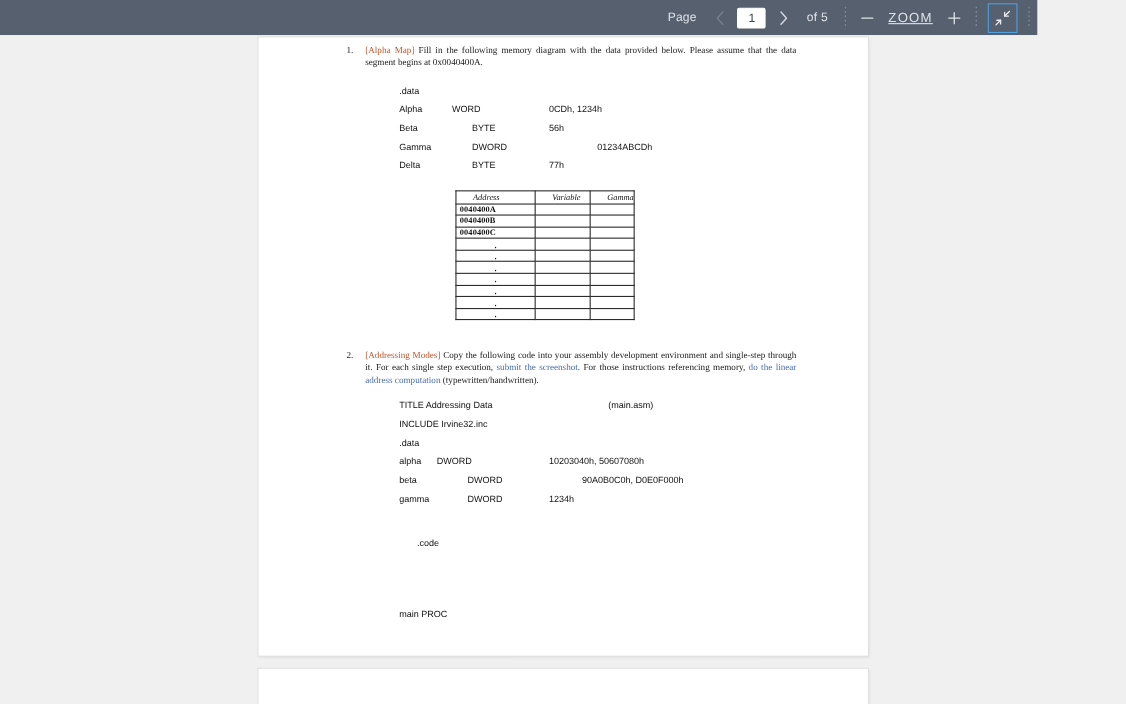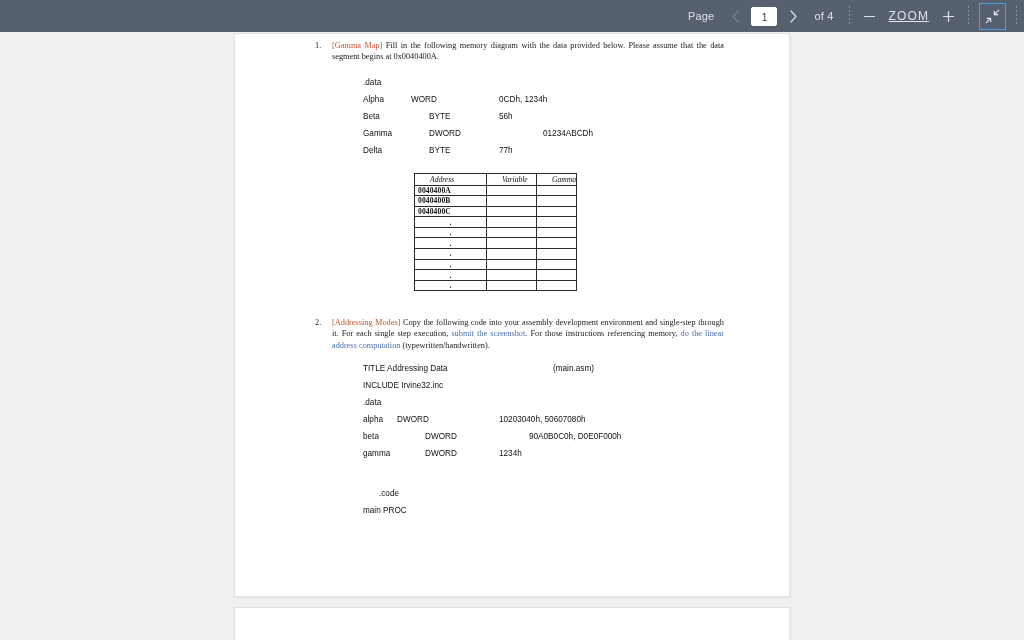--- a/index.html
+++ b/index.html
@@ -12,21 +12,21 @@
     background: #f0f0f0;
     font-family: "Liberation Sans", sans-serif;
     overflow: hidden;
     position: relative;
   }
 
   
   .toolbar {
     position: absolute;
     top: 0; left: 0;
-    width: 1024px;
+    width: 943px;
     height: 32px;
     background: #56606e;
     display: flex;
     align-items: center;
     justify-content: flex-end;
     box-sizing: border-box;
     padding-right: 0;
   }
   .tb-group {
     display: flex;
@@ -212,21 +212,21 @@
     </span>
 
     <span class="page-input">1</span>
 
     <span class="chev enabled">
       <svg width="9" height="13" viewBox="0 0 9 13">
         <path d="M2 1 L7 6.5 L2 12" fill="none" stroke="currentColor" stroke-width="1.3" stroke-linecap="round" stroke-linejoin="round"></path>
       </svg>
     </span>
 
-    <span class="tb-label">of 4</span>
+    <span class="tb-label">of 5</span>
   </div>
 
   <span class="dotsep"></span>
 
   <div class="tb-group">
     <span class="tb-btn">
       <svg width="13" height="13" viewBox="0 0 13 13">
         <path d="M1.5 6.5 H11.5" fill="none" stroke="currentColor" stroke-width="1.2" stroke-linecap="round"></path>
       </svg>
     </span>
@@ -254,21 +254,21 @@
   <span class="dotsep"></span>
 </div>
 
 <div class="viewer">
 
   <div class="page page1">
     <div class="sheet">
 
       <div class="qitem" style="left:80px; top:6px;">
         <span class="qnum">1.</span>
-        <span class="qtext"><span class="tag-orange">[Gamma Map]</span><span> Fill in the following memory diagram with the data provided below. Please assume that the data segment begins at 0x0040400A.</span></span>
+        <span class="qtext"><span class="tag-orange">[Alpha Map]</span><span> Fill in the following memory diagram with the data provided below. Please assume that the data segment begins at 0x0040400A.</span></span>
       </div>
 
       <div class="listing" style="left:128px; top:44px;">
         <div class="lrow">
           <span class="lcell" style="left:0;">.data</span>
         </div>
         <div class="lrow">
           <span class="lcell" style="left:0;">Alpha</span>
           <span class="lcell" style="left:48px;">WORD</span>
           <span class="lcell" style="left:136px;">0CDh, 1234h</span>
@@ -381,21 +381,21 @@
           <span class="lcell" style="left:62px;">DWORD</span>
           <span class="lcell" style="left:136px;">1234h</span>
         </div>
       </div>
 
       <div class="listing" style="left:128px; top:455px;">
         <div class="lrow">
           <span class="lcell" style="left:16px;">.code</span>
         </div>
         <div class="lrow">
-          <span class="lcell" style="left:0;">main PROC</span>
+          <span class="lcell" style="left:0;margin-top:48px;">main PROC</span>
         </div>
       </div>
 
     </div>
   </div>
 
   <div class="page page2"></div>
 
 </div>
 

